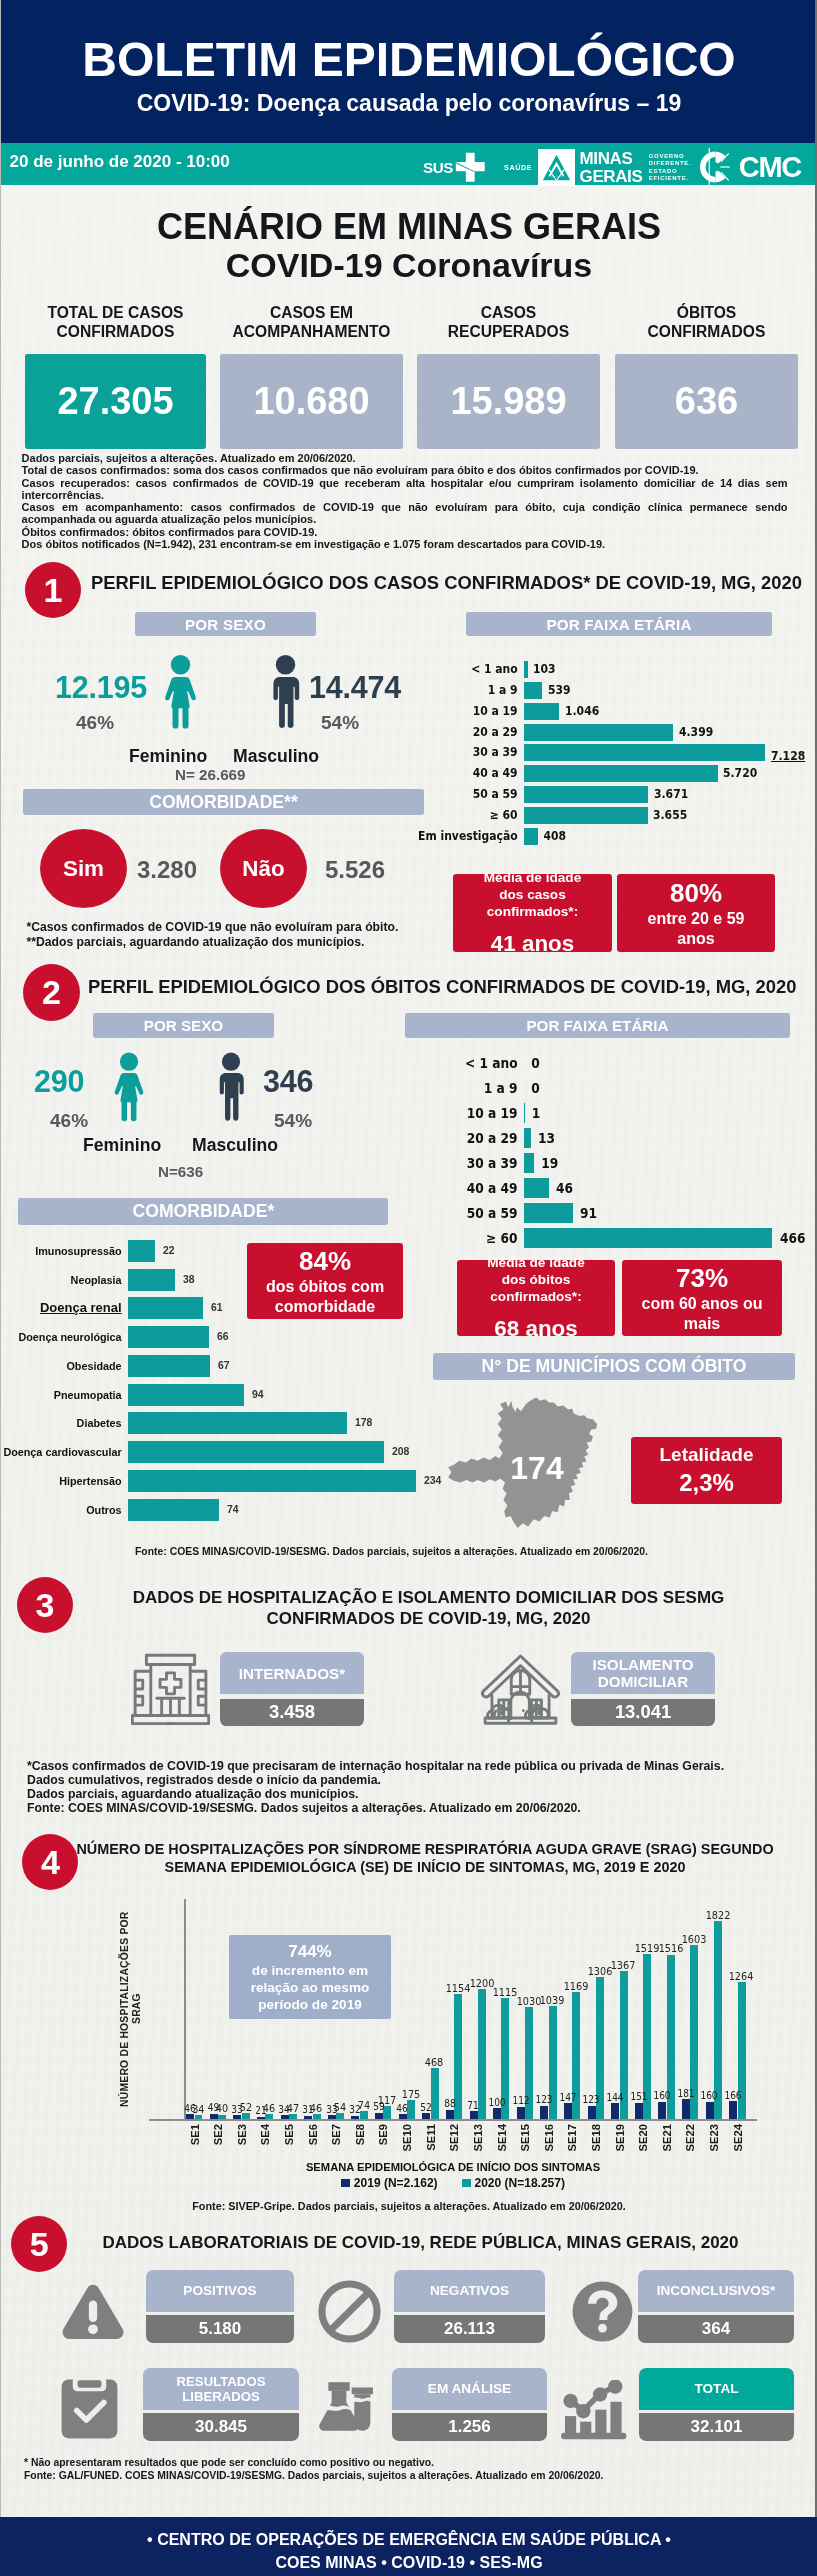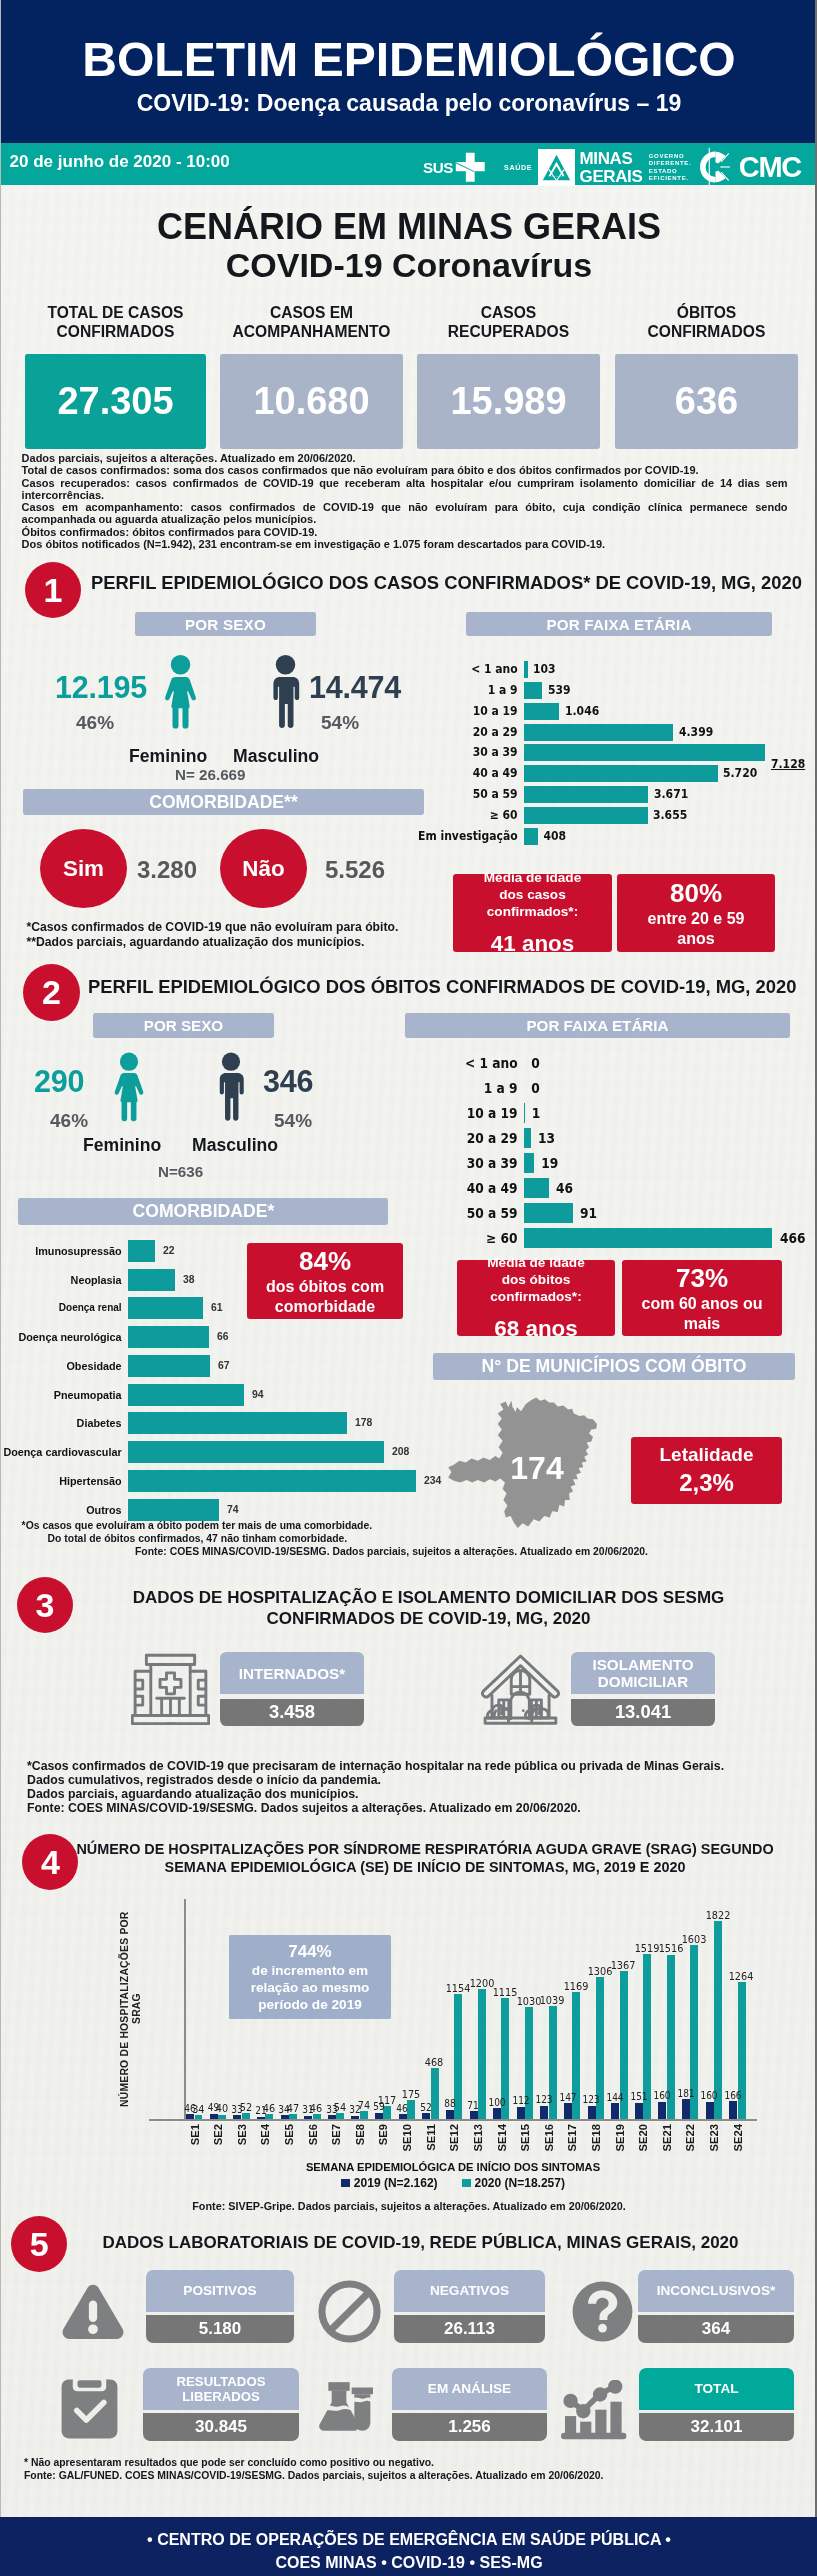--- a/index.html
+++ b/index.html
@@ -338,21 +338,21 @@
         <div class="hval" style="font-size: 12px; line-height: 17px; left: 41px; top: 0px;">1.046</div>
       </div>
       <div class="hrow" style="top: 63px; left: 0px; height: 17px; width: 0.8px;">
         <div class="hb" style="width: 149px; height: 17px; background: rgb(14, 155, 155);"></div>
         <div class="hcat" style="font-size: 12px; line-height: 17px; top: 0px;">20 a 29</div>
         <div class="hval" style="font-size: 12px; line-height: 17px; left: 155px; top: 0px;">4.399</div>
       </div>
       <div class="hrow" style="top: 83px; left: 0px; height: 17px; width: 0.8px;">
         <div class="hb" style="width: 241px; height: 17px; background: rgb(14, 155, 155);"></div>
         <div class="hcat" style="font-size: 12px; line-height: 17px; top: 0px;">30 a 39</div>
-        <div class="hval" style="font-size: 12px; line-height: 17px; left: 247px; top: 12px; text-decoration: underline;">7.128</div>
+        <div class="hval" style="font-size: 12px; line-height: 17px; left: 247px; top: 4px; text-decoration: underline;">7.128</div>
       </div>
       <div class="hrow" style="top: 104px; left: 0px; height: 17px; width: 0.8px;">
         <div class="hb" style="width: 194px; height: 17px; background: rgb(14, 155, 155);"></div>
         <div class="hcat" style="font-size: 12px; line-height: 17px; top: 0px;">40 a 49</div>
         <div class="hval" style="font-size: 12px; line-height: 17px; left: 199px; top: 0px;">5.720</div>
       </div>
       <div class="hrow" style="top: 125px; left: 0px; height: 17px; width: 0.8px;">
         <div class="hb" style="width: 124px; height: 17px; background: rgb(14, 155, 155);"></div>
         <div class="hcat" style="font-size: 12px; line-height: 17px; top: 0px;">50 a 59</div>
         <div class="hval" style="font-size: 12px; line-height: 17px; left: 130px; top: 0px;">3.671</div>
@@ -442,21 +442,21 @@
         <div class="hcat" style="font-size: 10.8px; line-height: 22.4px; top: 0px;">Imunosupressão</div>
         <div class="hval" style="font-size: 10.4px; line-height: 22.4px; left: 35px; top: 0px;">22</div>
       </div>
       <div class="hrow" style="top: 29px; left: 0px; height: 22.4px; width: 0.8px;">
         <div class="hb" style="width: 47px; height: 22.4px; background: rgb(14, 155, 155);"></div>
         <div class="hcat" style="font-size: 10.8px; line-height: 22.4px; top: 0px;">Neoplasia</div>
         <div class="hval" style="font-size: 10.4px; line-height: 22.4px; left: 55px; top: 0px;">38</div>
       </div>
       <div class="hrow" style="top: 57px; left: 0px; height: 22.4px; width: 0.8px;">
         <div class="hb" style="width: 75px; height: 22.4px; background: rgb(14, 155, 155);"></div>
-        <div class="hcat" style="font-size: 10px; line-height: 22.4px; top: 0px;">Doença renal</div>
+        <div class="hcat" style="font-size: 13px; line-height: 22.4px; top: 0px; text-decoration: underline;">Doença renal</div>
         <div class="hval" style="font-size: 10.4px; line-height: 22.4px; left: 83px; top: 0px;">61</div>
       </div>
       <div class="hrow" style="top: 86px; left: 0px; height: 22.4px; width: 0.8px;">
         <div class="hb" style="width: 81px; height: 22.4px; background: rgb(14, 155, 155);"></div>
         <div class="hcat" style="font-size: 10.8px; line-height: 22.4px; top: 0px;">Doença neurológica</div>
         <div class="hval" style="font-size: 10.4px; line-height: 22.4px; left: 89px; top: 0px;">66</div>
       </div>
       <div class="hrow" style="top: 115px; left: 0px; height: 22.4px; width: 0.8px;">
         <div class="hb" style="width: 82px; height: 22.4px; background: rgb(14, 155, 155);"></div>
         <div class="hcat" style="font-size: 10.8px; line-height: 22.4px; top: 0px;">Obesidade</div>
@@ -514,24 +514,20 @@
       L27 106 L19 109 L11 107 L4 103 L8 96 L4 90 L11 87 L18 82 L26 84 L33 79 L41 82 L48 78
       L56 81 L63 76 L68 79 L72 72 L67 65 L72 57 L66 50 L71 43 L66 36 L71 29 L66 23 L73 18
       L69 11 L76 8 L79 15 L83 7 Z"></path>
   </svg>
   <div class="abs mapnum" id="mg-mapnum">174</div>
   <div class="redbox" id="s2-let">
     <div class="rb-sub2">Letalidade</div>
     <div class="rb-val2">2,3%</div>
   </div>
 
-  <div class="abs note" id="s2-fn">
-    <div>*Os casos que evoluíram a óbito podem ter mais de uma comorbidade.</div>
-    <div class="ind">Do total de óbitos confirmados, 47 não tinham comorbidade.</div>
-  </div>
   <div class="abs note" id="s2-src">Fonte: COES MINAS/COVID-19/SESMG. Dados parciais, sujeitos a alterações. Atualizado em 20/06/2020.</div>
 
   <div class="snum" id="s3num">3</div>
   <div class="shead" id="s3head">
     <div>DADOS DE HOSPITALIZAÇÃO E ISOLAMENTO DOMICILIAR DOS SESMG</div>
     <div>CONFIRMADOS DE COVID-19, MG, 2020</div>
   </div>
   <svg class="abs" id="hospital-icon" width="79" height="74" viewBox="0 0 98 92">
     <g fill="none" stroke="#767a7c" stroke-width="3.6" stroke-linejoin="round" stroke-linecap="round">
       <rect x="19" y="4" width="60" height="11.5"></rect>

